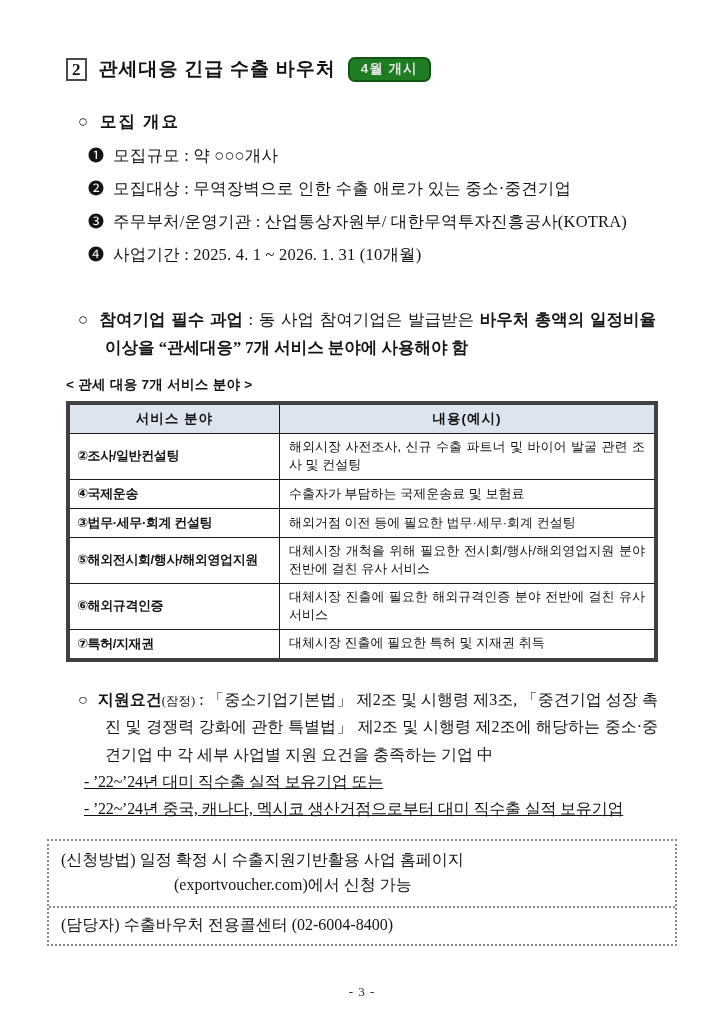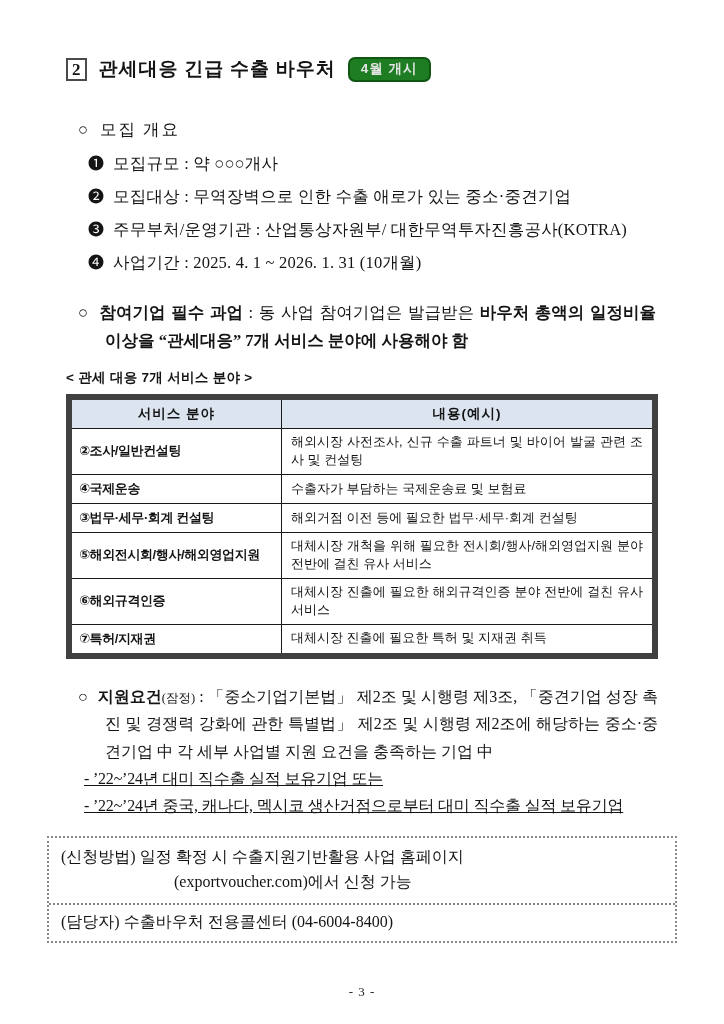--- a/index.html
+++ b/index.html
@@ -20,40 +20,40 @@
   .badge {
     display:inline-block; background:#1e7d22; border:2px solid #0f5713;
     border-radius:7px; color:#e5e5e5; font-weight:bold;
     font-family:"Liberation Sans","DejaVu Sans",sans-serif;
     font-size:13.5px; padding:1px 11px 2px; letter-spacing:1px;
   }
 
   
   .sect { font-size:16.5px; line-height:1.6; }
   .sect .mk { margin-right:10px; }
-  .overview-head { margin-top:35px; padding-left:12px; letter-spacing:2px; }
+  .overview-head { margin-top:27px; padding-left:12px; letter-spacing:2px;font-weight:bold; }
 
   .ov-items { margin-top:9px; padding-left:22px; }
   .ov-item { display:flex; margin-top:8px; font-size:16.5px; line-height:1.5; }
   .ov-item .m { margin-right:9px; font-size:16px; }
   .ov-item .t { letter-spacing:0.2px;font-family:Liberation Serif, serif; }
 
   .hang { padding-left:39px; text-indent:-27px; text-align:justify; }
-  .task-para { margin-top:24px; font-size:16.5px; line-height:1.65; padding-right:2px; }
+  .task-para { margin-top:39px; font-size:16.5px; line-height:1.65; padding-right:2px; }
   .b { font-weight:bold; }
 
   
   .tbl-caption {
     margin-top:15px; text-align:left; font-weight:bold; font-size:13.5px;
     font-family:"Liberation Sans","DejaVu Sans",sans-serif; letter-spacing:0.3px;
   }
   table.svc {
     width:100%; border-collapse:collapse; margin-top:7px;
     font-family:"Liberation Sans","DejaVu Sans",sans-serif;
-    border:6px solid #404040;
+    border:4px solid #404040;
   }
   table.svc th, table.svc td { border:1.5px solid #1a1a1a; }
   table.svc th {
     background:#dce4f0; font-size:13.5px; font-weight:bold; padding:5px 6px;
     letter-spacing:1px;
   }
   td.field {
     width:198px; font-weight:bold; font-size:13px; padding:5px 4px 5px 7px;
     letter-spacing:-0.4px; white-space:nowrap;
   }
@@ -159,19 +159,19 @@
     <div class="req-bullet">- ’22~’24년 대미 직수출 실적 보유기업 또는</div>
     <div class="req-bullet">- ’22~’24년 중국, 캐나다, 멕시코 생산거점으로부터 대미 직수출 실적 보유기업</div>
   </div>
 
   <div class="notice">
     <div class="notice-row1">
       <span>(신청방법)</span><span> 일정 확정 시 수출지원기반활용 사업 홈페이지</span>
       <span class="l2">(exportvoucher.com)에서 신청 가능</span>
     </div>
     <div class="notice-row2">
-      <span>(담당자)</span><span> 수출바우처 전용콜센터 (04-6004-8400)</span>
+      <span>(담당자)</span><span> 수출바우처 전용콜센터 (02-6004-8400)</span>
     </div>
   </div>
 
   <div class="pageno">- 3 -</div>
 
 </div>
 
 </body></html>

